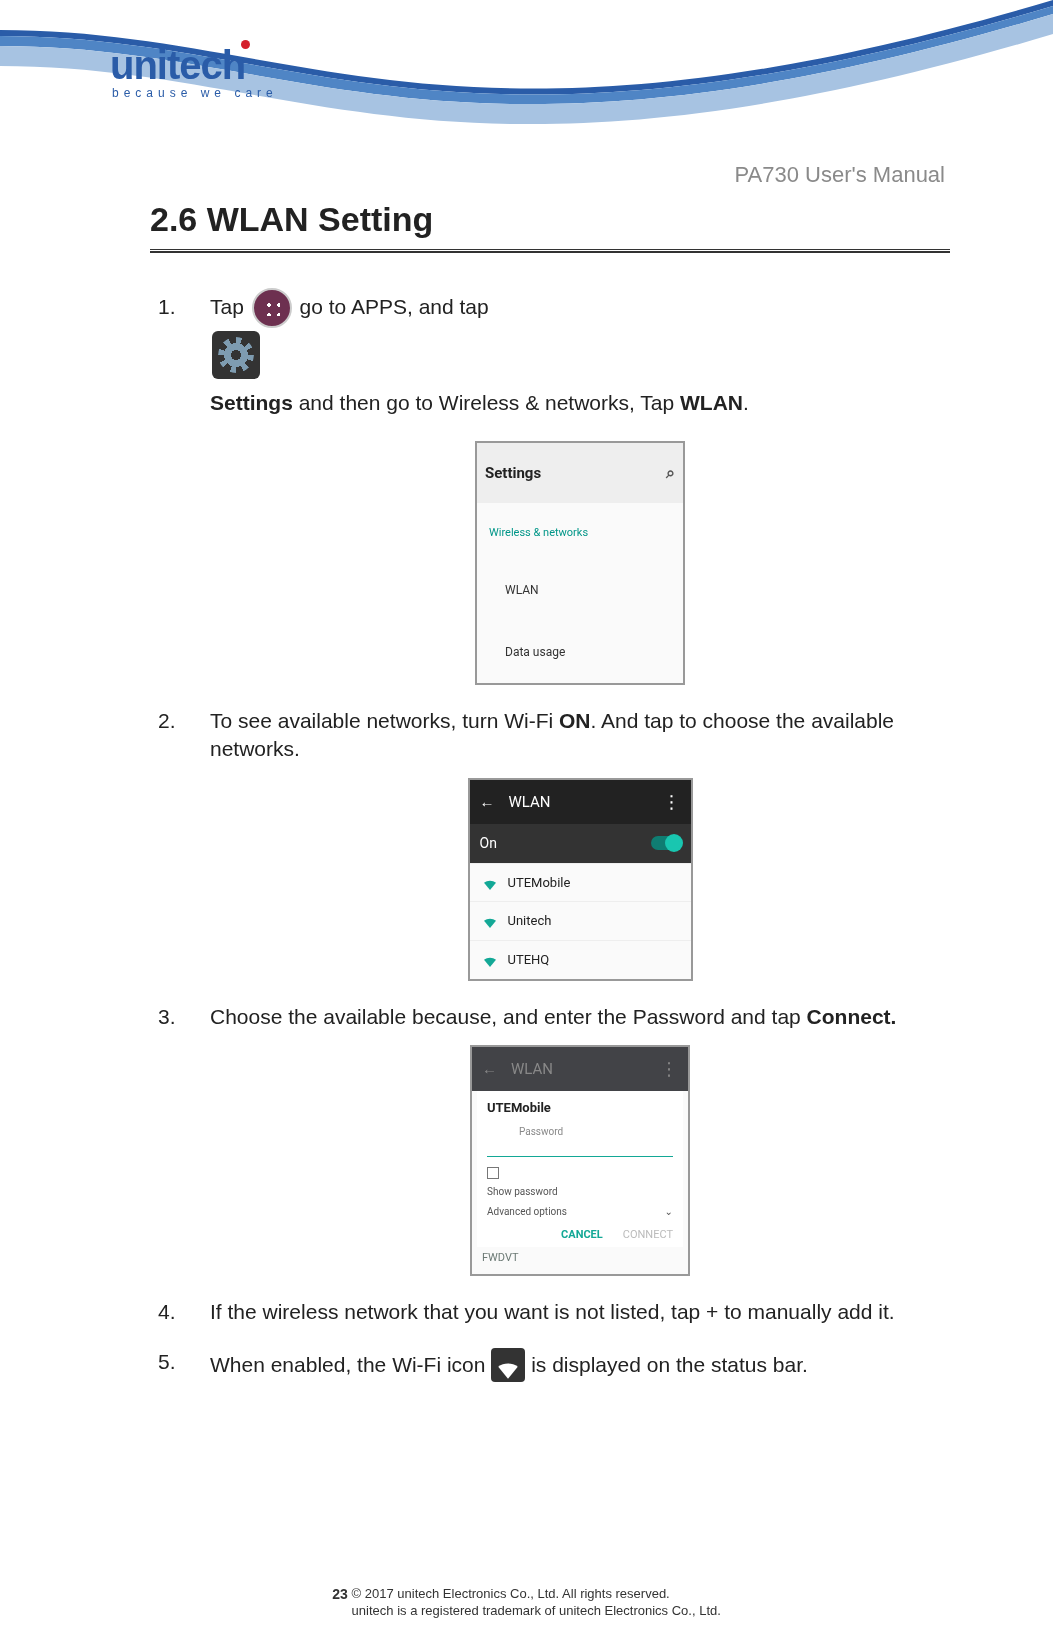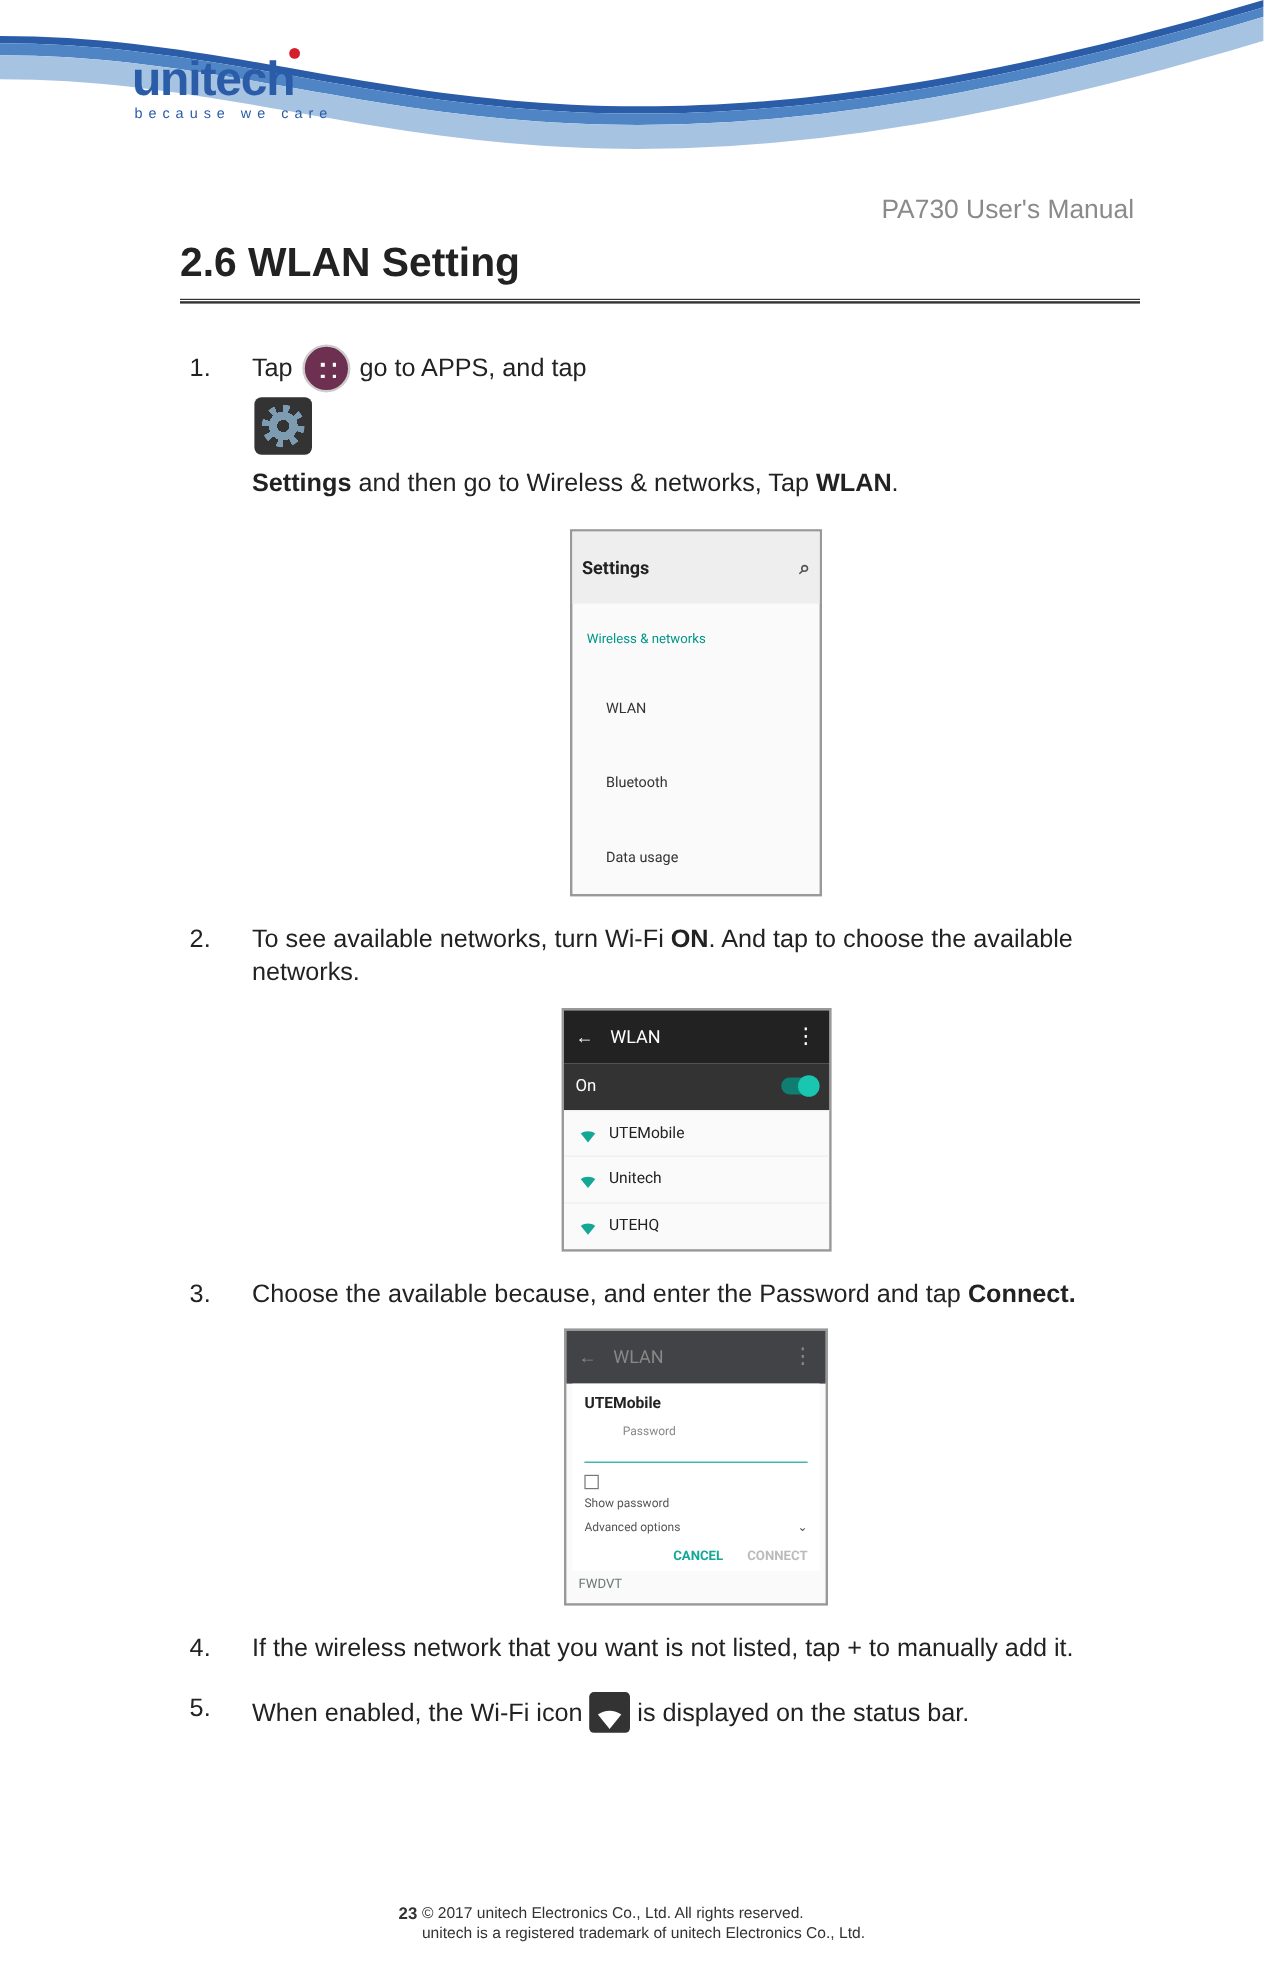--- a/index.html
+++ b/index.html
@@ -239,21 +239,21 @@
     padding: 8px 10px 4px;
   }
   .dlg-title { font-size:13px; font-weight:bold; color:#222; }
   .dlg-sub { font-size:10px; color:#888; margin-top:8px;padding-left:32px;}
   .dlg-line { height:1px; background:#13a896; margin-top:18px; margin-bottom:10px;}
   .dlg-chk { display:flex; align-items:flex-start; gap:6px; font-size:10px; color:#555; margin:6px 0;flex-direction:column;}
   .chkbox { width:12px;height:12px;border:1.5px solid #777;}
   .dlg-adv { display:flex; justify-content:space-between; font-size:10px; color:#555; margin:6px 0 10px;}
   .dlg-btns { display:flex; justify-content:flex-end; gap:20px; font-size:11px;}
   .dlg-btns .cancel{color:#13a896;font-weight:bold;}
-  .dlg-btns .connect{color:#bbb;font-weight:bold;text-align:center;}
+  .dlg-btns .connect{color:#bbb;font-weight:normal;text-align:center;}
   .behind-item{ font-size:11px; color:#6c7a75; padding:4px 10px;}
 
   .footer {
     position: absolute;
     bottom: 30px;
     left: 0;
     width: 100%;
     text-align: center;
     font-size: 14px;
     color: #333;
@@ -295,21 +295,20 @@
       <b>WLAN</b><span>.</span>
       </span>
 
       <div class="phone-shot shot1">
         <div class="ps-bar">
           <span>Settings</span>
           <span class="search-ico">⌕</span>
         </div>
         <div class="ps-section">Wireless &amp; networks</div>
         <div class="ps-item">WLAN</div>
-        <div class="ps-item">Bluetooth</div>
         <div class="ps-item">Data usage</div>
       </div>
     </li>
 
     <li>
       <span>To see available networks, turn Wi-Fi </span><b>ON</b><span>. And tap to choose the available networks.</span>
 
       <div class="phone-shot shot2">
         <div class="ps-darkbar">
           <span>←</span>

